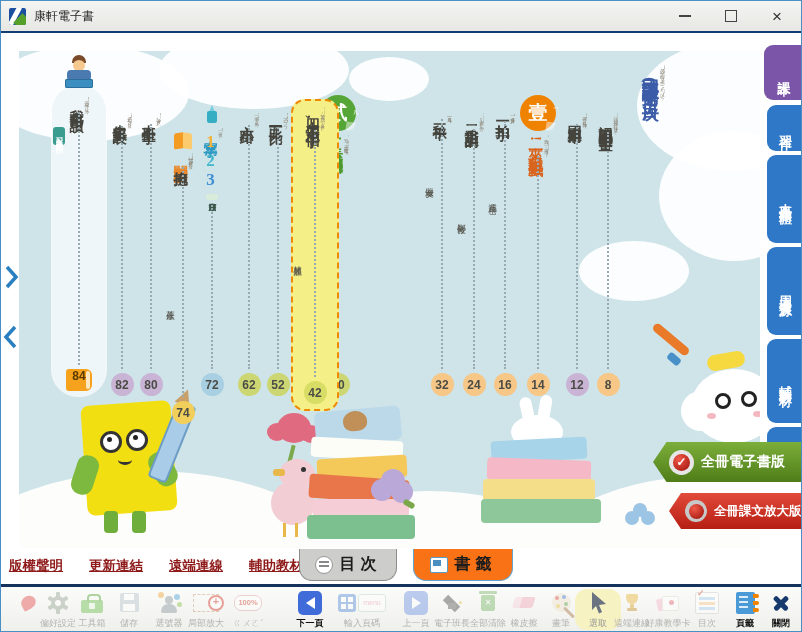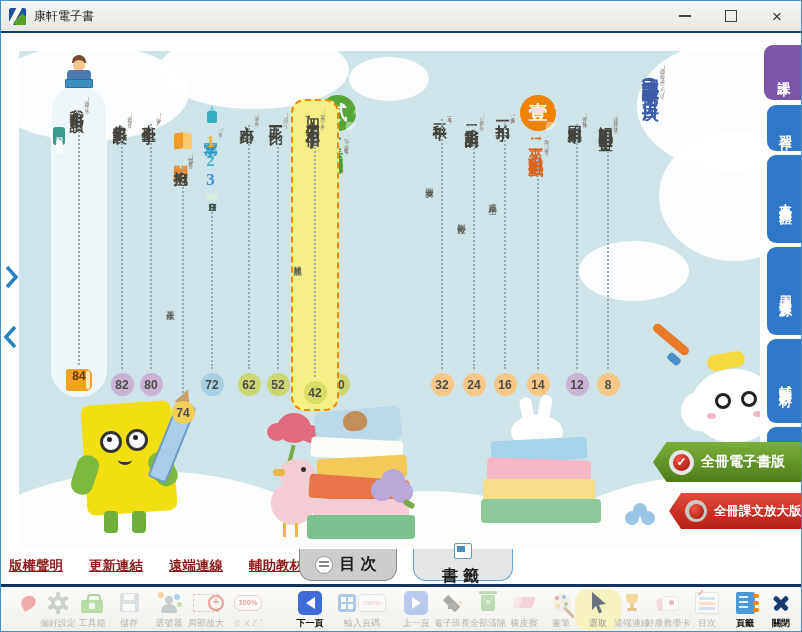--- a/index.html
+++ b/index.html
@@ -63,21 +63,21 @@
   .banner{position:absolute;display:flex;align-items:center;color:#fff;font-weight:bold;z-index:20;cursor:pointer;
           clip-path:polygon(0 50%,9% 0,100% 0,100% 100%,9% 100%);}
   .banner .bicon{border-radius:50%;background:#e6e6e6;display:flex;align-items:center;justify-content:center;margin:0 7px 0 16px;flex:0 0 auto;}
   .banner .bcore{border-radius:50%;background:radial-gradient(circle at 35% 30%,#f05a4a,#9c0f06);color:#fff;
                  display:flex;align-items:center;justify-content:center;font-size:12px;}
   
   .flink{position:absolute;top:556px;font-size:13.5px;font-weight:bold;color:#8f1a1a;text-decoration:underline;cursor:pointer;z-index:10;}
   .btab{position:absolute;top:548px;height:31px;border-radius:0 0 13px 13px;display:flex;align-items:center;
         justify-content:center;gap:7px;font-size:16px;font-weight:bold;color:#1c1c1c;letter-spacing:5px;cursor:pointer;z-index:10;}
   .btab-toc{left:298px;width:96px;background:#cdcdcb;border:1px solid #8d8d8b;border-top:none;}
-  .btab-bm{left:412px;width:98px;background:#e5e5e5;border:1px solid #64a3cc;border-top:none;flex-direction:column;}
+  .btab-bm{left:412px;width:98px;background:#f97316;border:1px solid #64a3cc;border-top:none;}
   .ticon{width:16px;height:16px;background:#fff;border:1px solid #999;border-radius:50%;position:relative;flex:0 0 auto;}
   .ticon:before{content:"";position:absolute;left:3px;top:4px;right:3px;height:2px;background:#888;box-shadow:0 4px 0 #888;}
   .bmicon{width:16px;height:14px;background:#fff;border:1px solid #5a9cc8;border-radius:2px;position:relative;flex:0 0 auto;}
   .bmicon:before{content:"";position:absolute;left:2px;top:2px;width:8px;height:6px;background:#4a8fc0;}
   .hsep{position:absolute;left:0;top:583px;width:802px;height:3px;background:#15325d;z-index:12;}
   
   .toolbar{position:absolute;left:0;top:586px;width:802px;height:45px;background:linear-gradient(#fbfbf9,#efefec);z-index:12;}
   .tool{position:absolute;top:2px;width:46px;display:flex;flex-direction:column;align-items:center;cursor:pointer;}
   .tool .lab{font-size:9px;color:#9a9a96;white-space:nowrap;margin-top:1px;}
   .tool.dim .ic{opacity:.45;}

